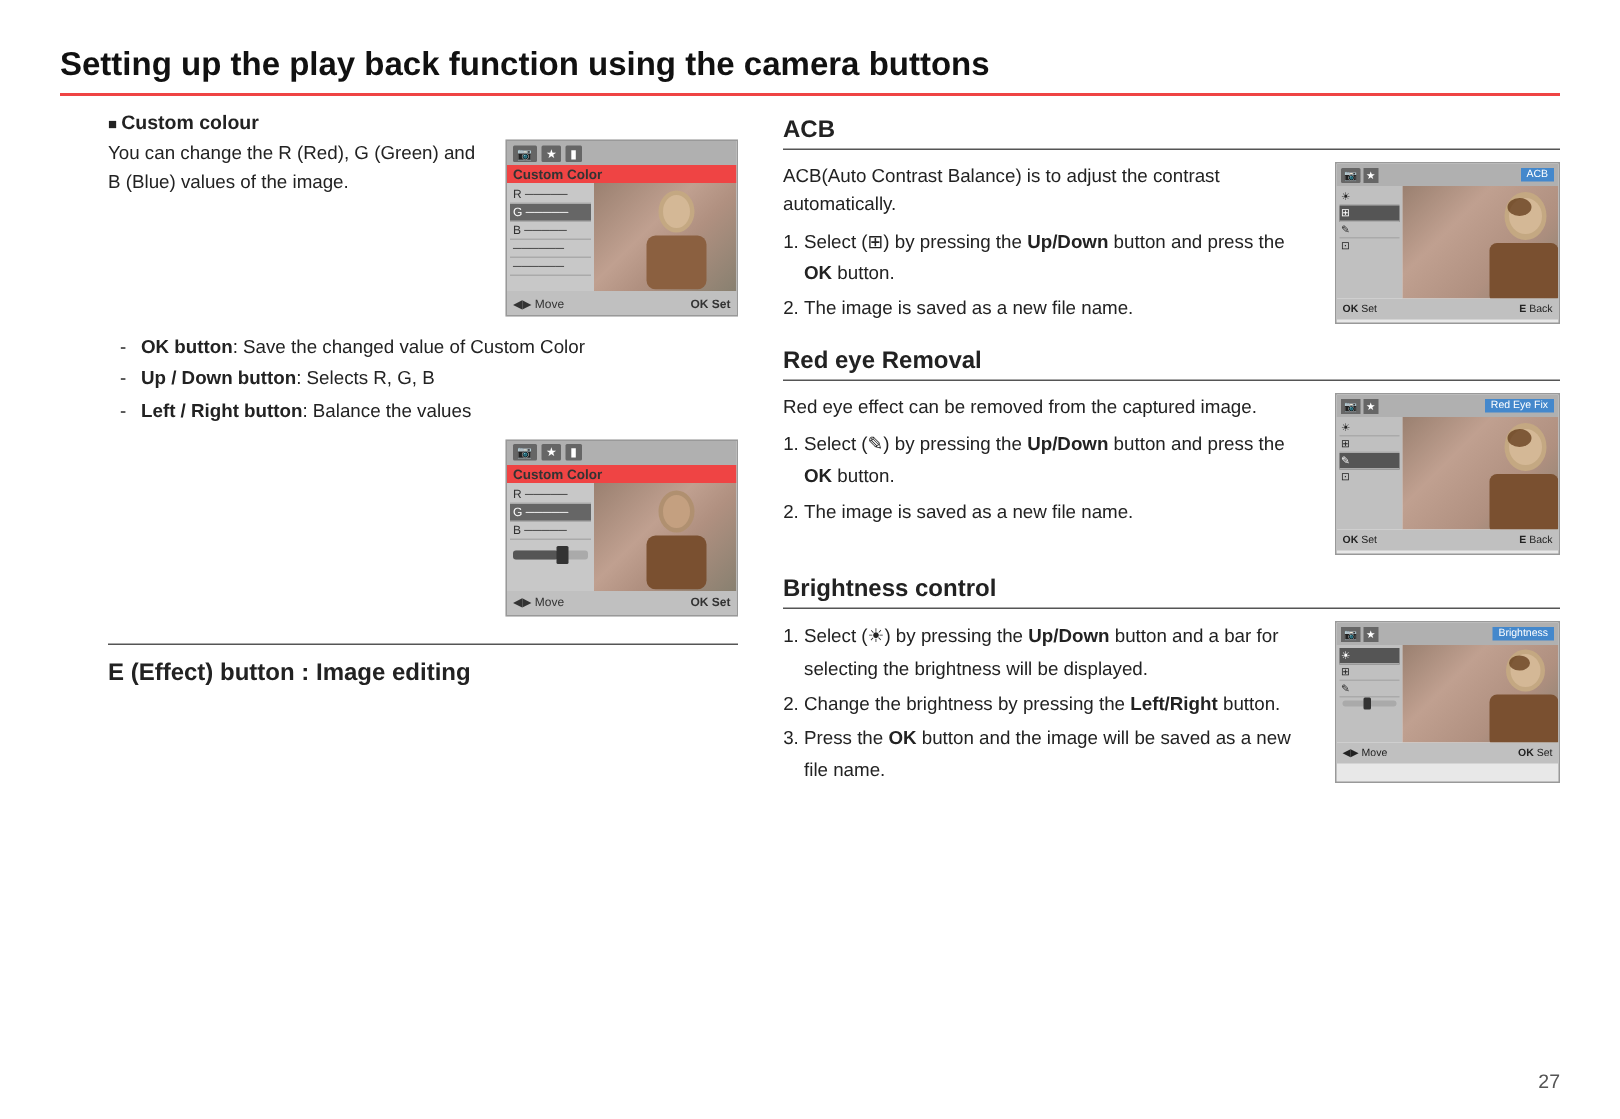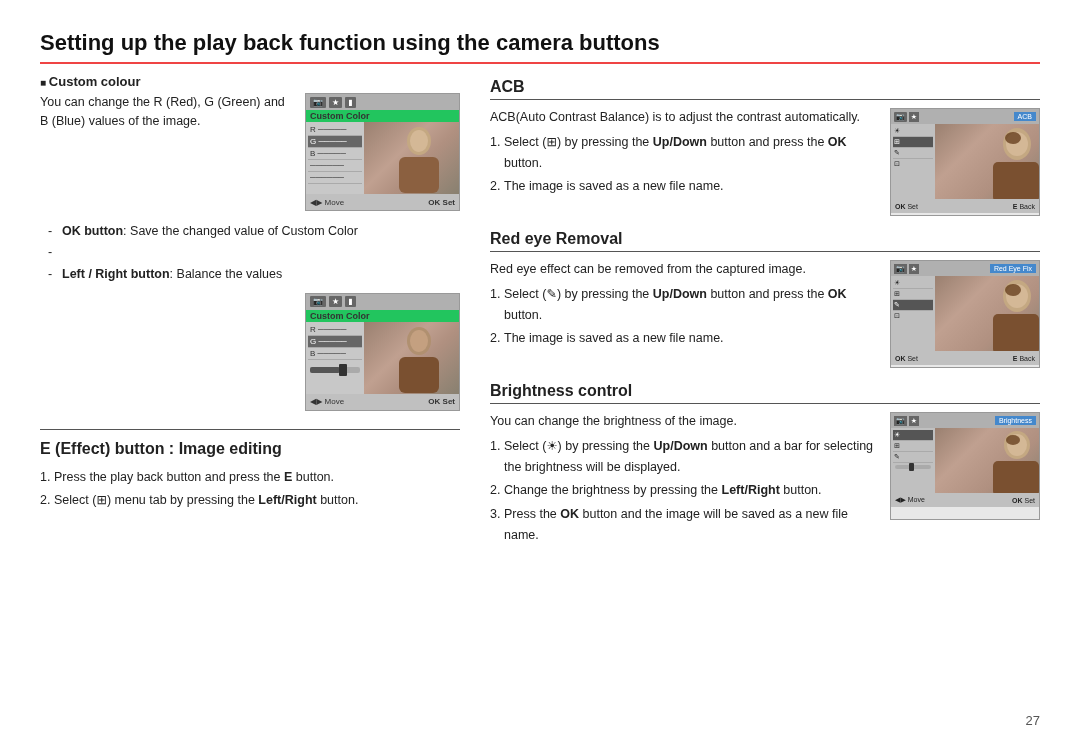--- a/index.html
+++ b/index.html
@@ -17,20 +17,21 @@
       font-weight: bold;
       color: #111;
       margin-bottom: 8px;
       border-bottom: 2px solid #ef4444;
       padding-bottom: 6px;
     }
     .main-layout {
       display: flex;
       gap: 30px;
       margin-top: 10px;
+      margin-left: 32px;
     }
     .left-col {
       flex: 0 0 420px;
       max-width: 420px;
     }
     .right-col {
       flex: 1;
     }
     .section-header {
       font-size: 16px;
@@ -79,21 +80,21 @@
       color: #fff;
       font-size: 8px;
       padding: 1px 3px;
       border-radius: 1px;
     }
     .camera-screen .screen-label {
       font-size: 9px;
       font-weight: bold;
       color: #333;
       padding: 1px 4px;
-      background: #22c55e;
+      background: #ef4444;
     }
     .camera-screen .screen-content {
       display: flex;
       height: 72px;
     }
     .camera-screen .menu-list {
       width: 58px;
       background: #c8c8c8;
       padding: 2px;
     }
@@ -268,20 +269,21 @@
       </div>
     </div>
 
     <div class="bullet-list">
       <div class="bullet-row">
         <span class="bullet-dash">-</span>
         <span><span class="inline-bold">OK button</span><span>: Save the changed value of Custom Color</span></span>
       </div>
       <div class="bullet-row">
         <span class="bullet-dash">-</span>
+        <span><span class="inline-bold">Up / Down button</span><span>: Selects R, G, B</span></span>
       </div>
       <div class="bullet-row">
         <span class="bullet-dash">-</span>
         <span><span class="inline-bold">Left / Right button</span><span>: Balance the values</span></span>
       </div>
     </div>
 
     <div style="display:flex;justify-content:flex-end;margin-bottom:16px;">
       <div class="camera-screen">
         <div class="screen-top-bar">
@@ -314,24 +316,20 @@
         </div>
         <div class="bottom-bar">
           <span>◀▶ Move</span>
           <span class="ok-set">OK Set</span>
         </div>
       </div>
     </div>
 
     <div class="e-button-section">
       <div class="section-header">E (Effect) button : Image editing</div>
-      <ol class="numbered-list">
-        <li>Press the play back button and press the <span class="inline-bold">E</span> button.</li>
-        <li>Select (<span>⊞</span>) menu tab by pressing the <span class="inline-bold">Left/Right</span> button.</li>
-      </ol>
     </div>
 
   </div>
 
   <div class="right-col">
 
     <div class="acb-section">
       <div class="section-header">ACB</div>
       <div class="acb-row">
         <div class="acb-text">
@@ -410,21 +408,20 @@
             <span><span class="inline-bold">E</span>  Back</span>
           </div>
         </div>
       </div>
     </div>
 
     <div class="brightness-section">
       <div class="section-header">Brightness control</div>
       <div class="acb-row">
         <div class="acb-text">
-          <p>You can change the brightness of the image.</p>
           <ol class="numbered-list">
             <li>Select (<span>☀</span>) by pressing the <span class="inline-bold">Up/Down</span> button and a bar for selecting the brightness will be displayed.</li>
             <li>Change the brightness by pressing the <span class="inline-bold">Left/Right</span> button.</li>
             <li>Press the <span class="inline-bold">OK</span> button and the image will be saved as a new file name.</li>
           </ol>
         </div>
 
         <div class="camera-mini">
           <div class="screen-top-bar" style="background:#b0b0b0;height:15px;display:flex;align-items:center;padding:0 3px;gap:2px;">
             <span style="background:#666;color:#fff;font-size:7px;padding:1px 2px;">📷</span>

